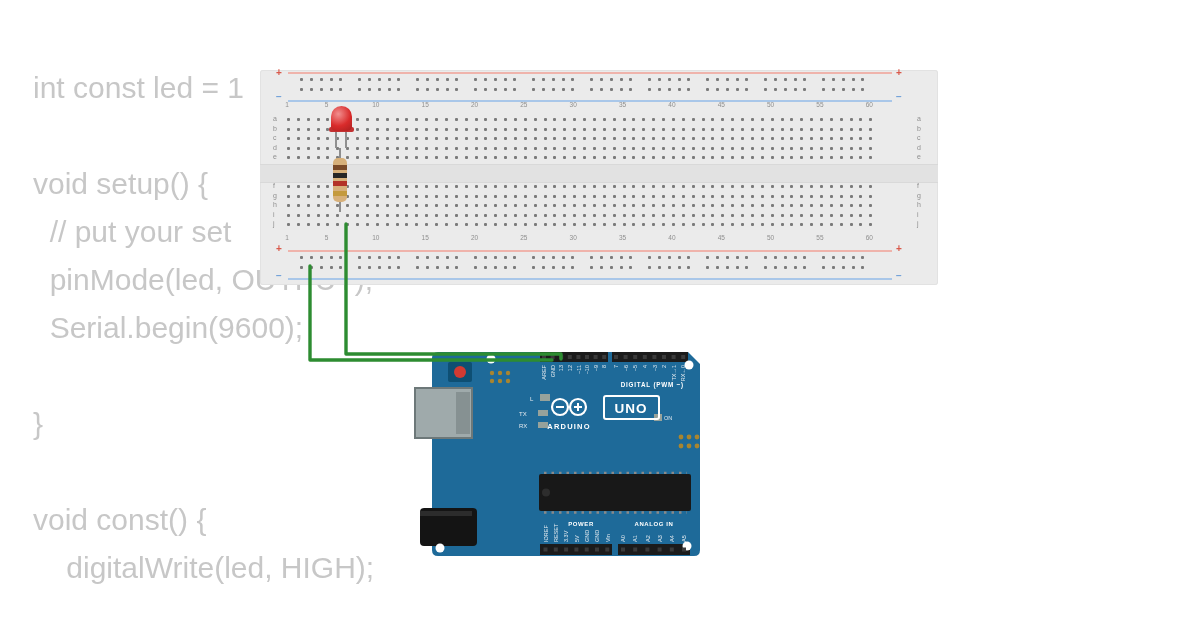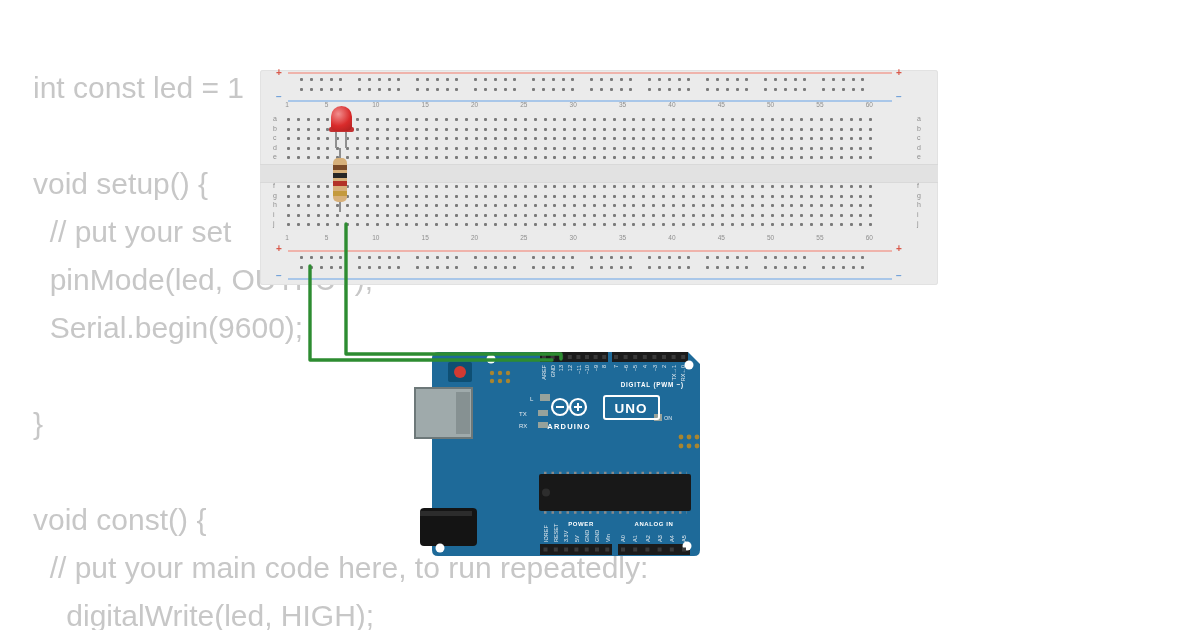--- a/index.html
+++ b/index.html
@@ -54,21 +54,20 @@
       <div class="code-line">int const led = 1</div>
       <div class="code-line"></div>
       <div class="code-line">void setup() {</div>
       <div class="code-line">  // put your set</div>
       <div class="code-line">  pinMode(led, OUTPUT);</div>
       <div class="code-line">  Serial.begin(9600);</div>
       <div class="code-line"></div>
       <div class="code-line">}</div>
       <div class="code-line"></div>
       <div class="code-line">void const() {</div>
-      <div class="code-line">  // put your main code here, to run repeatedly:</div>
       <div class="code-line">    digitalWrite(led, HIGH);</div>
     </div>
 
   <div class="breadboard">
     <div class="bb-line red" style="top:2px"></div>
     <div class="bb-line blue" style="top:30px"></div>
     <div class="bb-channel"></div>
     <div class="bb-line red" style="top:180px"></div>
     <div class="bb-line blue" style="top:208px"></div>
   <i class="bb-dot" style="left: 27px; top: 48px;"></i>

